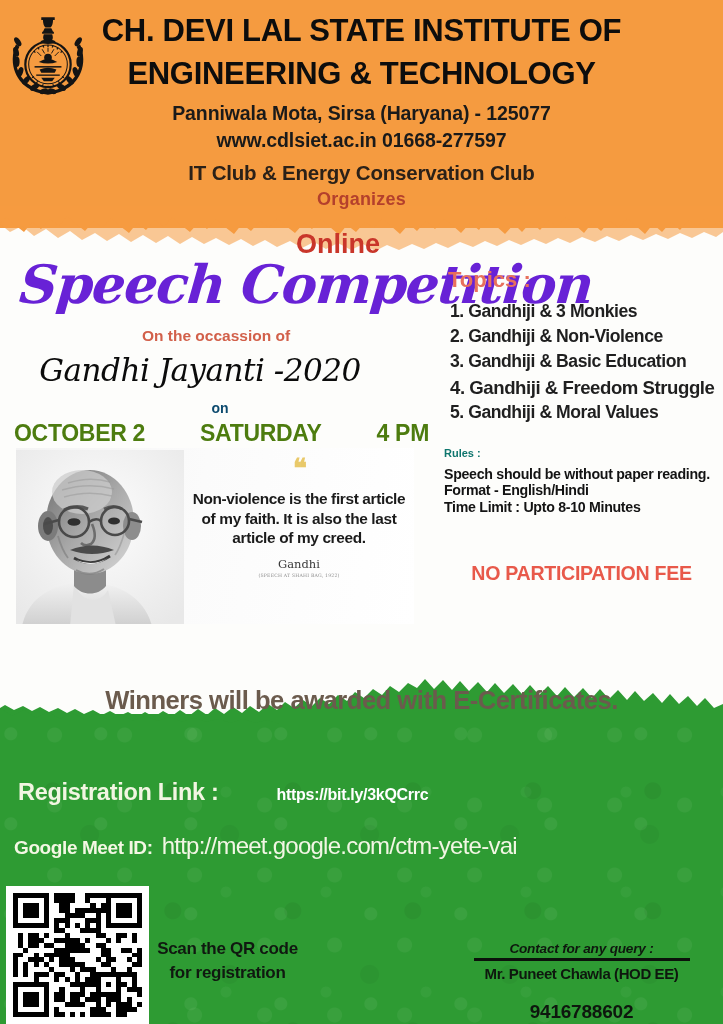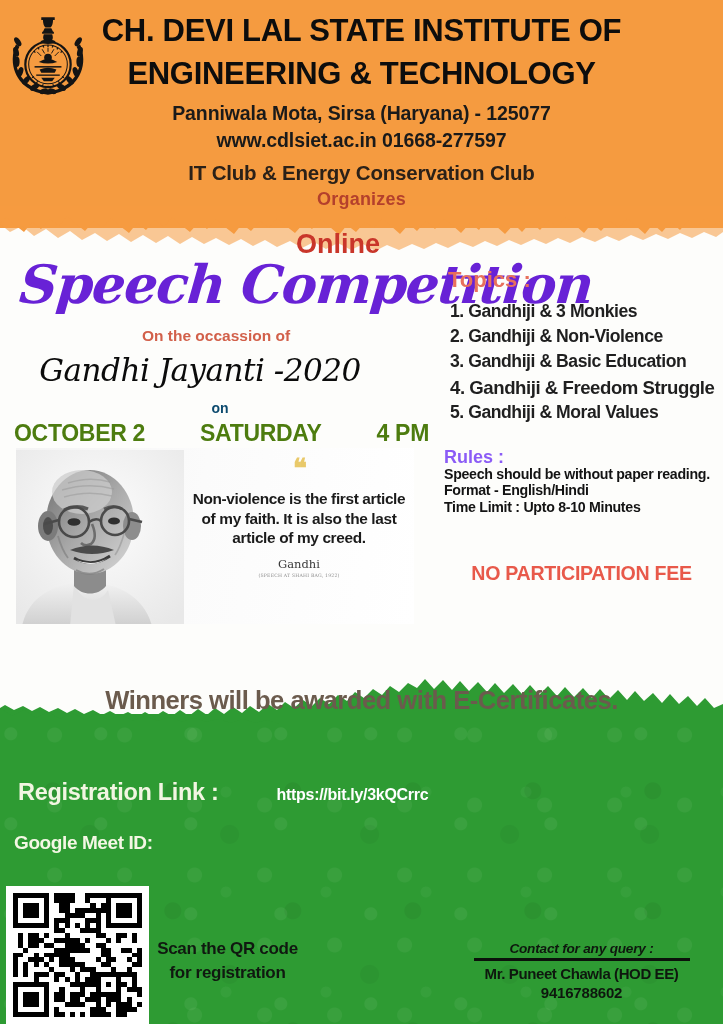--- a/index.html
+++ b/index.html
@@ -171,21 +171,21 @@
     list-style:none;
     margin-left:16px;
   }
   .topics-list li{
     font-weight:bold; color:#1f1f1f; letter-spacing:-.45px;
     font-size:17.6px; line-height:25.2px; white-space:nowrap;
   }
   .topics-list li:nth-child(4){ font-size:18.6px; }
   .rules-h{
     position:absolute; left:444px; top:447px; z-index:6;
-    font-weight:bold; font-size:18px; color:#8b5cf6;
+    font-weight:bold; font-size:11px; color:#0f766e;
   }
   .rules-body{
     position:absolute; left:444px; top:466px; width:275px; z-index:6;
     font-weight:bold; font-size:14.2px; line-height:16.4px;
     color:#131313; letter-spacing:-.3px;
   }
   .nofee{
     position:absolute; left:440px; top:562px; width:283px; z-index:6;
     text-align:center;
     font-weight:bold; font-size:19.6px; color:#e8594a; letter-spacing:-.3px;
@@ -254,22 +254,22 @@
     font-weight:bold; font-style:italic; font-size:13.6px; color:#0e170e;
     letter-spacing:-.2px;
   }
   .contact-rule{
     width:216px; height:2.5px; background:#0b120b; margin:2px auto 4px;
   }
   .contact-n{
     font-weight:bold; font-size:15px; color:#0e170e; letter-spacing:-.4px;
   }
   .contact-p{
-    font-weight:bold; font-size:15px; color:#0e170e; letter-spacing:-.2px;
-    margin-top:2px;
+    font-weight:bold; font-size:19px; color:#0e170e; letter-spacing:-.2px;
+    margin-top:19px;
   }
 </style>
 </head>
 <body>
 
 <div id="poster">
 
   <div class="orange-band"></div>
   <svg class="orange-rag" viewBox="0 0 723 46" preserveAspectRatio="none">
     <path fill="#f59b40" d="M0,0 H723 V14 L714,19 L706,12 L697,20 L689,14 L680,24 L671,16 L662,26 L653,18 L645,28 L636,20 L627,12 L619,22 L610,15 L601,25 L592,17 L584,27 L575,19 L566,11 L557,21 L549,14 L540,24 L531,16 L522,26 L514,18 L505,28 L496,20 L487,12 L479,24 L470,17 L461,27 L452,19 L444,13 L435,23 L426,15 L417,25 L409,18 L400,28 L391,20 L382,12 L374,22 L365,16 L356,26 L347,19 L339,29 L330,21 L321,13 L312,23 L304,17 L295,27 L286,20 L277,12 L269,22 L260,15 L251,25 L242,18 L234,28 L225,21 L216,13 L207,23 L199,16 L190,26 L181,19 L172,11 L164,21 L155,14 L146,24 L137,17 L129,27 L120,20 L111,12 L102,22 L94,15 L85,25 L76,18 L67,10 L59,20 L50,13 L41,23 L32,16 L24,26 L15,19 L6,11 L0,18 Z"></path>
@@ -442,20 +442,21 @@
     <path fill="#2e9b33" d="M0,50 H723 V30 L714,34 L705,24 L697,32 L688,22 L679,30 L670,20 L662,29 L653,19 L644,27 L635,17 L627,26 L618,16 L609,25 L600,15 L592,24 L583,14 L574,23 L565,13 L557,22 L548,12 L539,21 L530,11 L522,20 L513,10 L504,19 L495,9 L487,18 L478,8 L469,17 L460,7 L452,16 L443,6 L434,15 L425,5 L417,14 L408,9 L399,18 L390,12 L382,21 L373,15 L364,24 L355,18 L347,27 L338,21 L329,30 L320,24 L312,32 L303,26 L294,34 L285,28 L277,36 L268,30 L259,38 L250,32 L242,39 L233,33 L224,40 L215,34 L207,41 L198,35 L189,42 L180,36 L172,42 L163,37 L154,43 L145,38 L137,43 L128,38 L119,42 L110,37 L102,41 L93,36 L84,40 L75,35 L67,39 L58,34 L49,38 L40,33 L32,37 L23,32 L14,36 L5,31 L0,34 Z"></path>
     <path fill="#2e9b33" opacity=".6" d="M0,34 L12,42 L24,36 L36,44 L48,38 L60,45 L72,39 L85,46 L97,40 L109,46 L121,41 L133,47 L145,42 L158,47 L170,43 L182,48 L194,44 L206,48 L218,45 L231,49 L243,45 L255,49 L267,46 L279,50 H0 Z"></path>
   </svg>
 
   <div class="reg-row">
     <span class="reg-lbl">Registration Link :</span>
     <span class="reg-val">https://bit.ly/3kQCrrc</span>
   </div>
   <div class="meet-row">
     <span class="meet-lbl">Google Meet ID:</span>
+    <span class="meet-val">http://meet.google.com/ctm-yete-vai</span>
   </div>
 
   <div class="qr-box">
     <div class="qr-grid" id="qrgrid">
         <i class="b"></i>
         <i class="b"></i>
         <i class="b"></i>
         <i class="b"></i>
         <i class="b"></i>
         <i class="b"></i>

